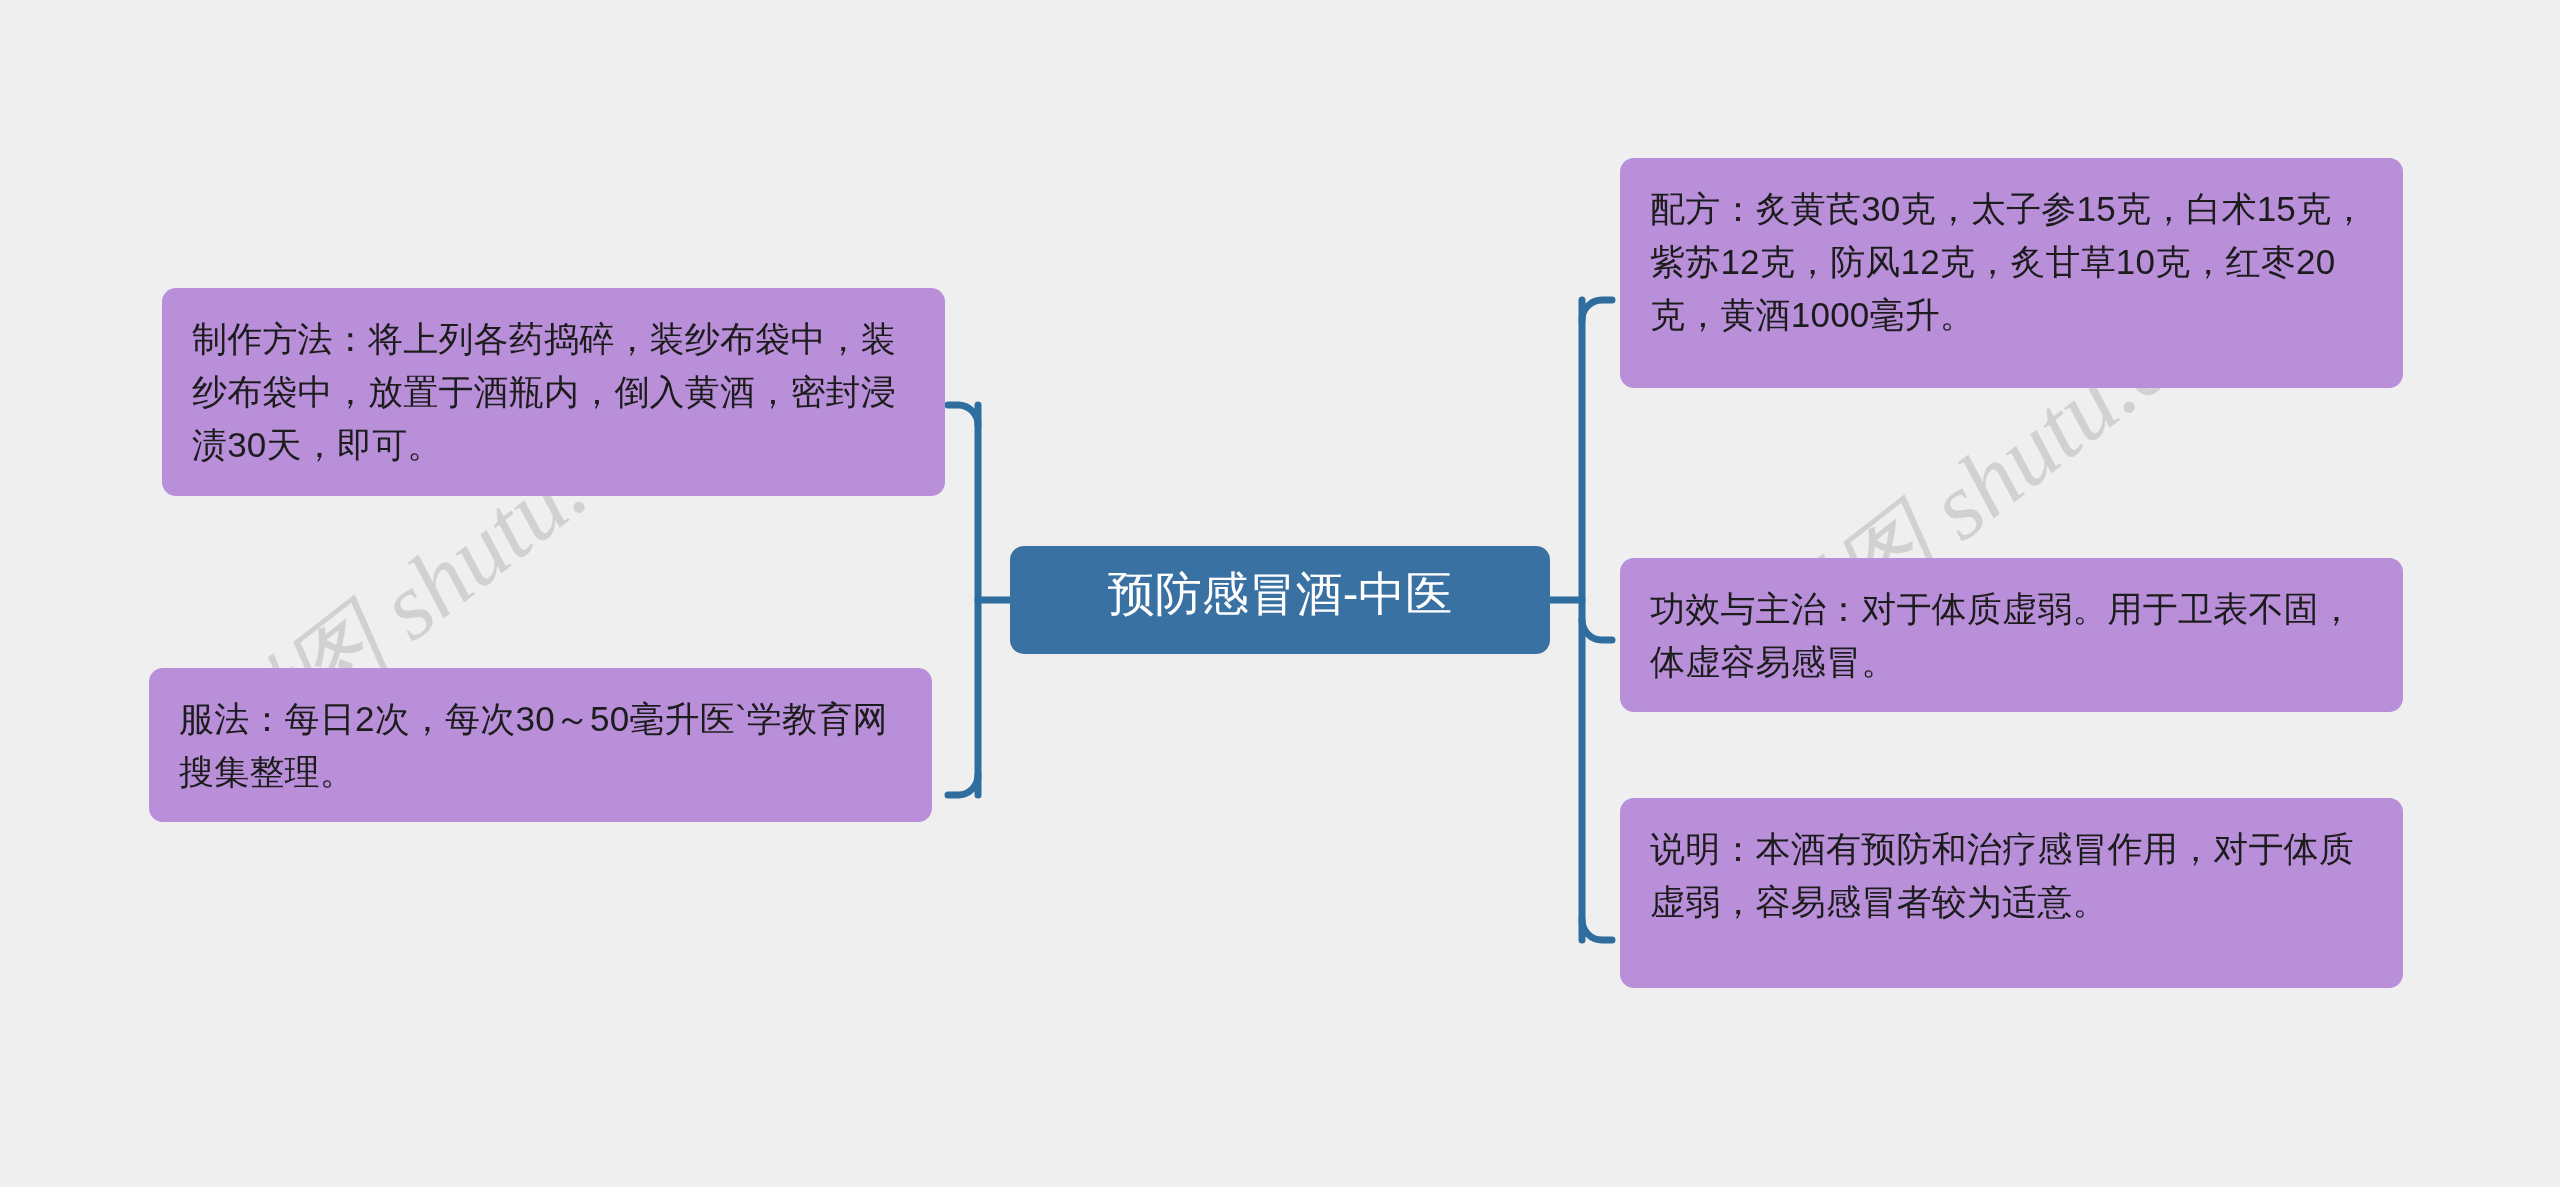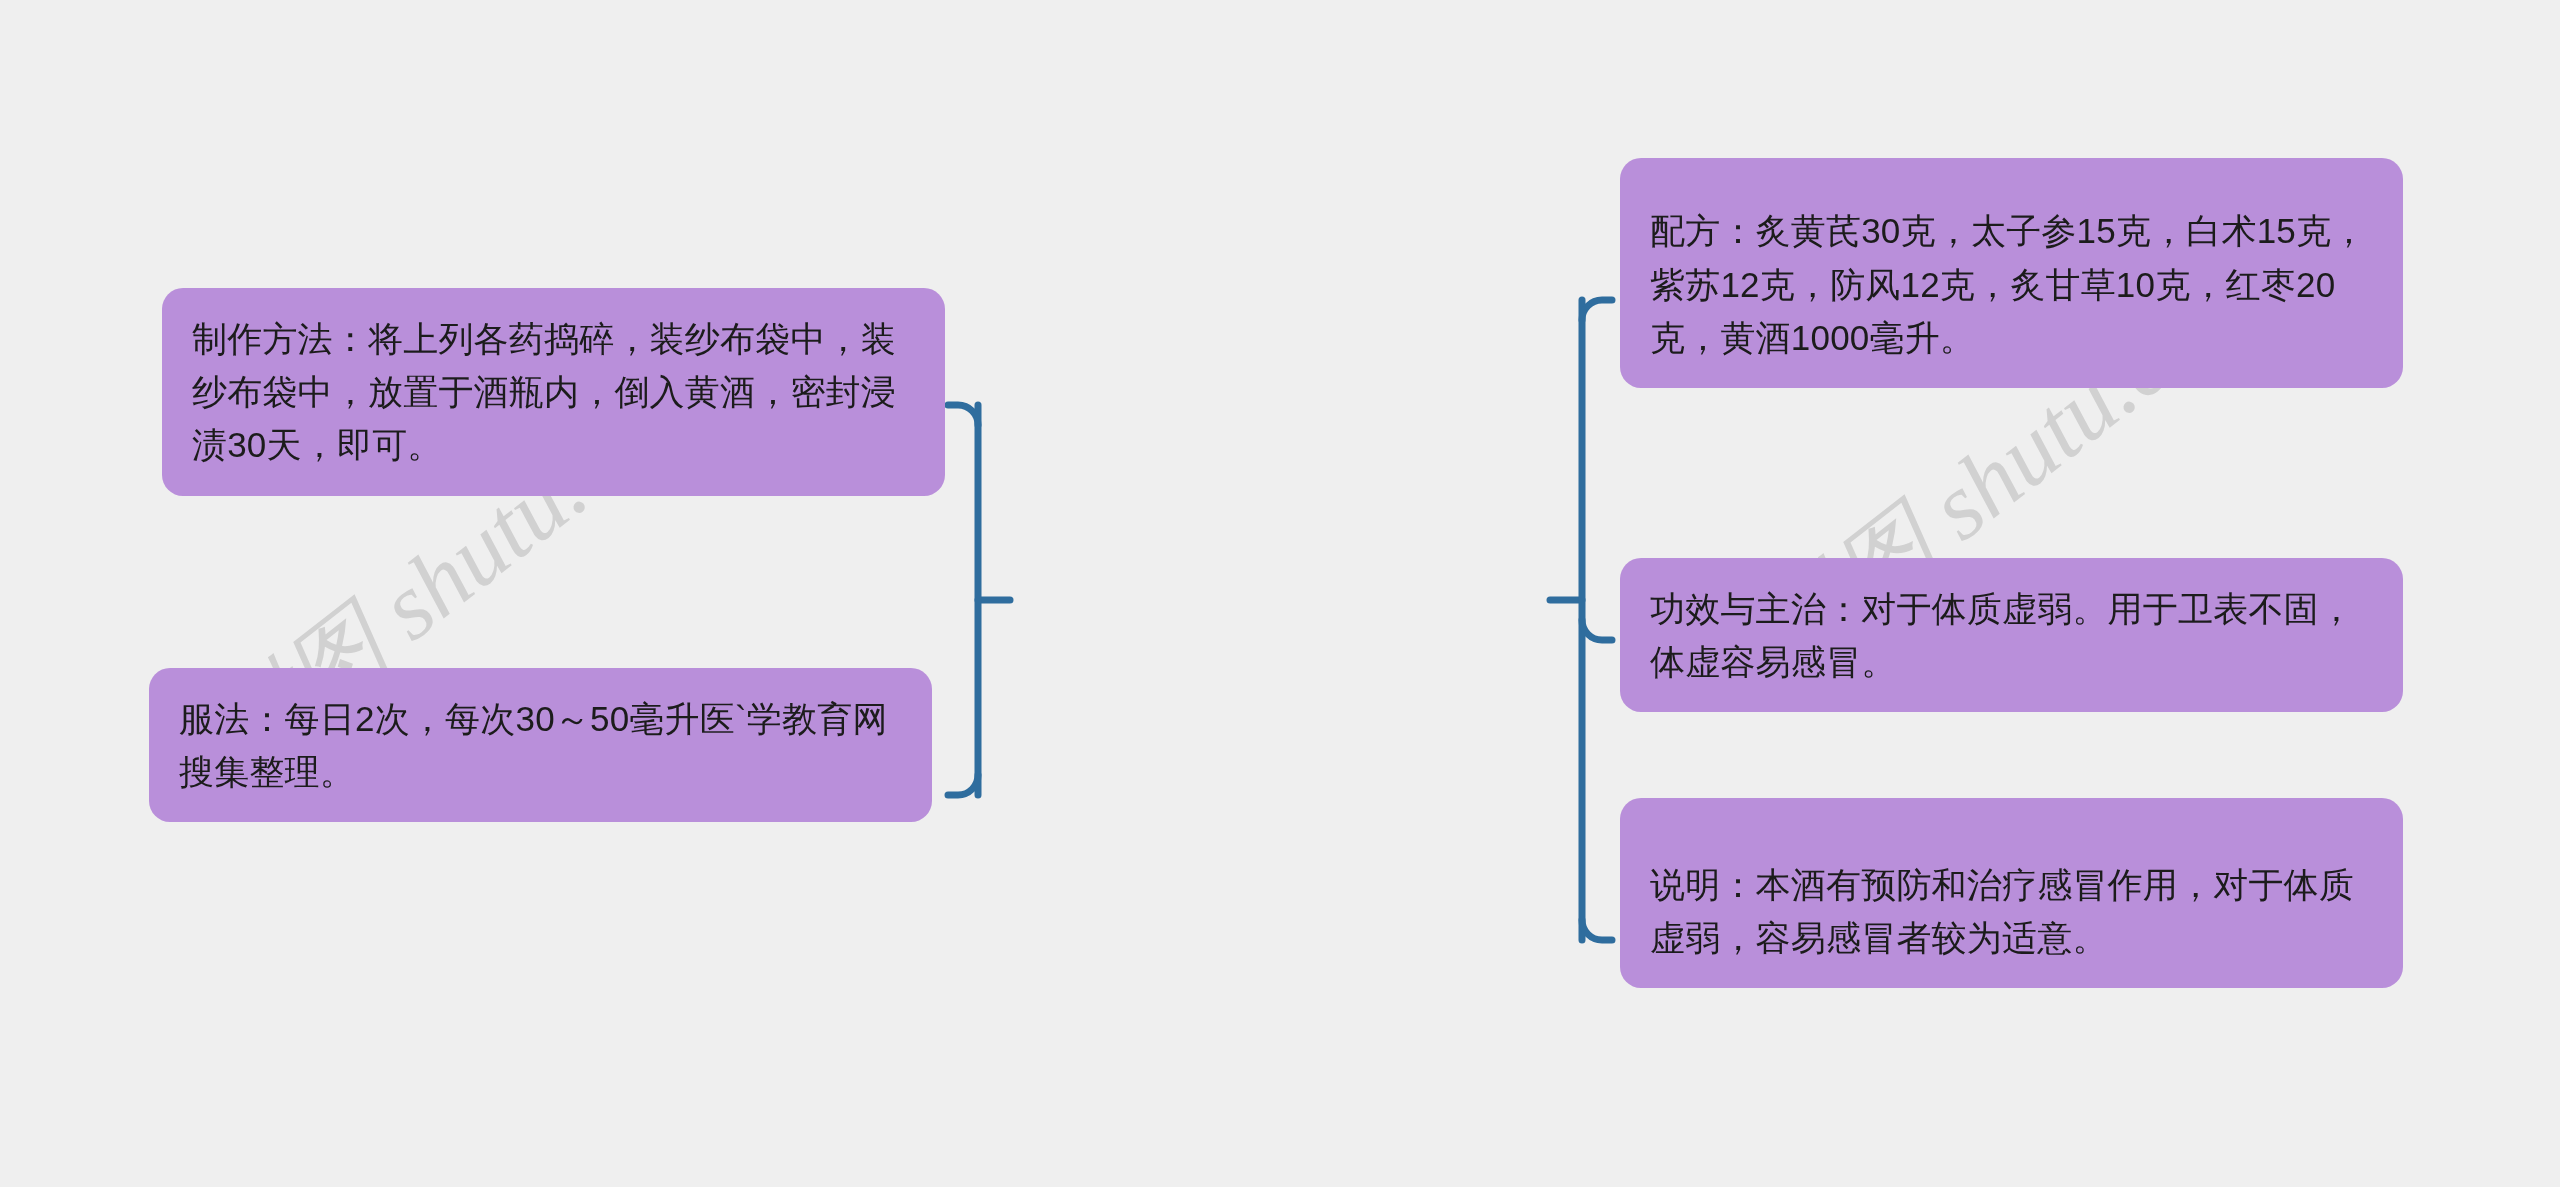--- a/index.html
+++ b/index.html
@@ -56,23 +56,23 @@
     left: 1735px;
     top: 600px;
     font-size: 95px;
     transform: rotate(-38deg);
   }
 
   
   .node {
     position: absolute;
     box-sizing: border-box;
-    border-radius: 21px;
+    border-radius: 14px;
     display: flex;
-    align-items: flex-end;
+    align-items: flex-start;
   }
   .node-text {
     display: block;
     width: 100%;
     line-height: 1.52;
   }
 
   .leaf {
     background: #b98fda;
     padding: 24px 30px 24px 30px;
@@ -139,20 +139,23 @@
   <div class="watermark wm-right">树图 shutu.cn</div>
 
   <div class="node leaf" id="node-method">
     <span class="node-text">制作方法：将上列各药捣碎，装纱布袋中，装纱布袋中，放置于酒瓶内，倒入黄酒，密封浸渍30天，即可。</span>
   </div>
 
   <div class="node leaf" id="node-usage">
     <span class="node-text">服法：每日2次，每次30～50毫升医`学教育网搜集整理。</span>
   </div>
 
+  <div class="node root" id="node-root">
+    <span class="node-text">预防感冒酒-中医</span>
+  </div>
 
   <div class="node leaf" id="node-formula">
     <span class="node-text">配方：炙黄芪30克，太子参15克，白术15克，紫苏12克，防风12克，炙甘草10克，红枣20克，黄酒1000毫升。</span>
   </div>
 
   <div class="node leaf" id="node-effect">
     <span class="node-text">功效与主治：对于体质虚弱。用于卫表不固，体虚容易感冒。</span>
   </div>
 
   <div class="node leaf" id="node-note">

